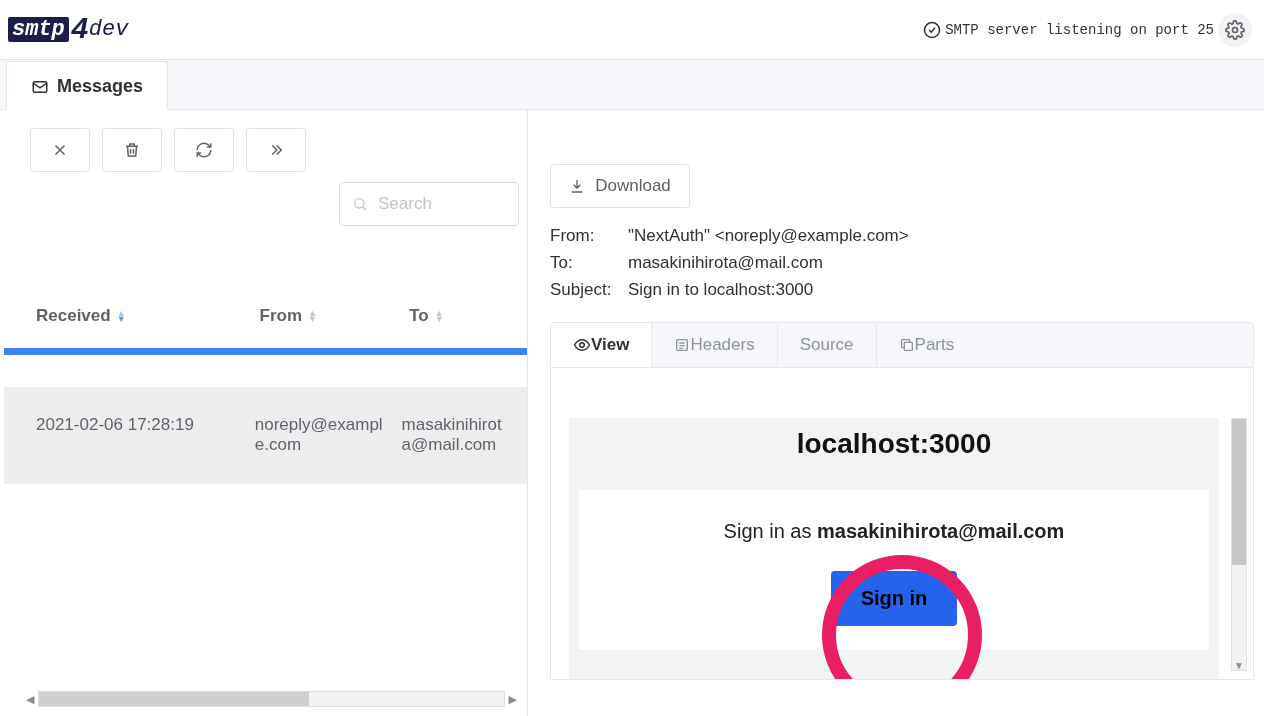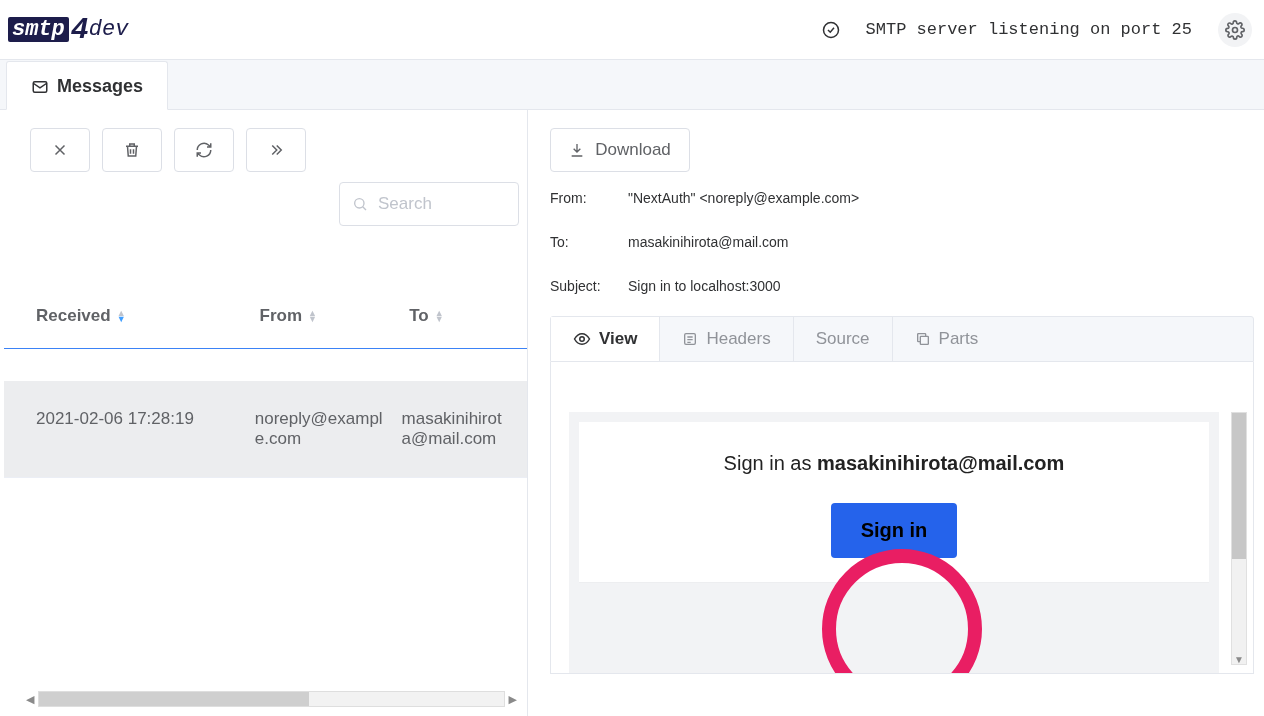--- a/index.html
+++ b/index.html
@@ -2,55 +2,55 @@
 <html><head>
 <meta charset="utf-8">
 <style>
   * { box-sizing: border-box; }
   html, body { margin:0; padding:0; font-family: "Segoe UI", Arial, sans-serif; color:#303133; background:#fff; width:1264px; height:716px; overflow:hidden; }
   .header { display:flex; align-items:center; justify-content:space-between; padding:6px 12px 6px 8px; border-bottom:1px solid #e4e7ed; height:60px;font-family:Liberation Mono, monospace; }
   .logo { display:flex; align-items:center; gap:0; font-size:22px; font-weight:500; color:#303133;}
   .logo .smtp { background:#1d1d4b; color:#fff; padding:0 4px; border-radius:2px; font-style:italic; font-weight:700;}
   .logo .four { color:#1d1d4b; font-size:30px; font-weight:700; font-style:italic; margin-left:2px;}
   .logo .dev { color:#1d1d4b; font-style:italic;}
-  .header-right { display:flex; align-items:center; gap:26px; font-size:17px; color:#303133;}
+  .header-right { display:flex; align-items:center; gap:4px; font-size:14px; color:#303133;}
   .gear-btn { width:34px; height:34px; border-radius:50%; background:#f2f3f5; display:flex; align-items:center; justify-content:center; cursor:pointer;}
   .tabs-row { display:flex; align-items:flex-end; background:#f5f7fa; border-bottom:1px solid #e4e7ed; padding-left:6px; height:50px; gap:0;}
   .tab { display:flex; align-items:center; gap:8px; padding:14px 24px 12px; font-size:18px; color:#909399; cursor:pointer; border:1px solid transparent; border-bottom:none;}
   .tab.active { color:#303133; background:#fff; border:1px solid #e4e7ed; border-bottom:1px solid #fff; font-weight:600; border-radius:3px 3px 0 0; position:relative; top:1px;}
   .main { display:flex; height:calc(716px - 60px - 50px); }
   .left-pane { width:528px; border-right:1px solid #e4e7ed; padding:18px 0 0 4px; position:relative; display:flex; flex-direction:column;gap:32px;}
   .toolbar { display:flex; gap:12px; padding:0 12px 0 26px;}
   .tool-btn { width:60px; height:44px; border:1px solid #dcdfe6; border-radius:4px; background:#fff; display:flex; align-items:center; justify-content:center; color:#606266; cursor:pointer;}
   .tool-btn svg { width:18px; height:18px; stroke:#606266; }
   .search-wrap { position:absolute; right:8px; top:72px; width:180px; height:44px; border:1px solid #dcdfe6; border-radius:4px; display:flex; align-items:center; padding:0 12px; background:#fff;}
   .search-wrap input { border:none; outline:none; font-size:17px; color:#606266; width:100%; }
   .search-wrap input::placeholder{ color:#c0c4cc;}
   .search-wrap svg{ width:16px; height:16px; stroke:#c0c4cc; margin-right:8px;}
-  .table-head { display:flex; font-size:17px; color:#606266; font-weight:600; padding:22px 18px 22px 32px; border-bottom:1px solid #3b82f6; margin-top:80px;}
+  .table-head { display:flex; font-size:17px; color:#606266; font-weight:600; padding:22px 18px 22px 32px; border-bottom:7px solid #3b82f6; margin-top:80px;}
   .th { display:flex; align-items:center; gap:6px;}
   .th .sort { display:flex; flex-direction:column; line-height:6px; font-size:9px; color:#c0c4cc;}
   .th.active .sort .down{ color:#409eff;}
   .th1{ width:224px;}
   .th2{ width:150px;}
   .th3{ width:100px;}
   .row { display:flex; background:#ecedef; padding:28px 18px 28px 32px; font-size:17px; color:#606266; border-bottom:1px solid #ebeef5;}
   .row .c1{ width:224px;}
   .row .c2{ width:150px; word-break:break-all; padding-right:10px;}
   .row .c3{ width:110px; word-break:break-all;}
   .hscroll { position:absolute; bottom:8px; left:26px; right:10px; height:18px; display:flex; align-items:center; justify-content:space-between;}
   .hscroll .track{ flex:1; height:16px; background:#f2f2f2; border:1px solid #dedede; margin:0 4px; position:relative;}
   .hscroll .thumb{ position:absolute; left:0; top:0; bottom:0; width:58%; background:#cfcfcf;}
   .hscroll .arr{ font-size:11px; color:#8a8a8a;}
-  .right-pane { flex:1; padding:18px 10px 0 22px; display:flex; flex-direction:column;}
+  .right-pane { flex:1; padding:18px 10px 0 22px; display:flex; flex-direction:column;justify-content:center;}
   .dl-btn { width:140px; height:44px; border:1px solid #dcdfe6; border-radius:4px; background:#fff; display:flex; align-items:center; justify-content:center; gap:10px; font-size:17px; color:#606266; cursor:pointer;}
-  .meta { margin-top:18px; display:grid; grid-template-columns:78px 1fr; row-gap:28px; font-size:14px;}
+  .meta { margin-top:18px; display:grid; grid-template-columns:78px 1fr; row-gap:7px; font-size:17px;}
   .meta .label{ color:#303133;}
   .subtabs { margin-top:22px; border:1px solid #e4e7ed; border-radius:3px 3px 0 0; display:flex; background:#f5f7fa;}
-  .subtab { padding:12px 22px; font-size:17px; color:#909399; display:flex; align-items:center; gap:8px; border-right:1px solid #e4e7ed; cursor:pointer;}
+  .subtab { padding:12px 22px; font-size:17px; color:#909399; display:flex; align-items:center; border-right:1px solid #e4e7ed; cursor:pointer;}
   .subtab.active{ color:#303133; font-weight:600; background:#fff;}
   .subtab:last-child{ border-right:none;}
   .body-view { border:1px solid #e4e7ed; border-top:none; height:312px; position:relative; overflow:hidden;}
   .body-inner { position:absolute; left:18px; right:34px; top:50px; bottom:0; background:#f2f3f5; text-align:center; padding-top:10px;}
   .body-inner h1{ margin:0 0 30px 0; font-size:28px; color:#111; font-weight:700;}
   .card { background:#fff; margin:0 10px; padding:30px 10px 24px; box-shadow:0 1px 1px rgba(0,0,0,0.02);}
   .card .line{ font-size:20px; color:#222;}
   .card .line b{ font-weight:700;}
   .signin-btn{ margin-top:28px; display:inline-block; background:#2563eb; color:#000000; font-size:20px; font-weight:600; padding:16px 30px; border-radius:4px; cursor:pointer;}
   .circle{ position:absolute; width:160px; height:160px; border:14px solid #e91e63; border-radius:50%; left:50%; transform:translateX(-50%); bottom:-36px;}
@@ -229,20 +229,21 @@
               <rect x="8" y="8" width="12" height="12" rx="1"></rect>
               <path d="M16 8V5a1 1 0 0 0-1-1H5a1 1 0 0 0-1 1v10a1 1 0 0 0 1 1h3"></path>
             </svg>
           </span>
         <span>Parts</span>
       </div>
     </div>
 
     <div class="body-view">
       <div class="body-inner">
+        <h1>localhost:3000</h1>
         <div class="card">
           <div class="line">
             <span>Sign in as </span><b>masakinihirota@mail.com</b>
           </div>
           <div class="signin-btn"><span>Sign in</span></div>
         </div>
       </div>
       <div class="circle"></div>
       <div class="vscroll">
         <span class="arr up">▲</span>

